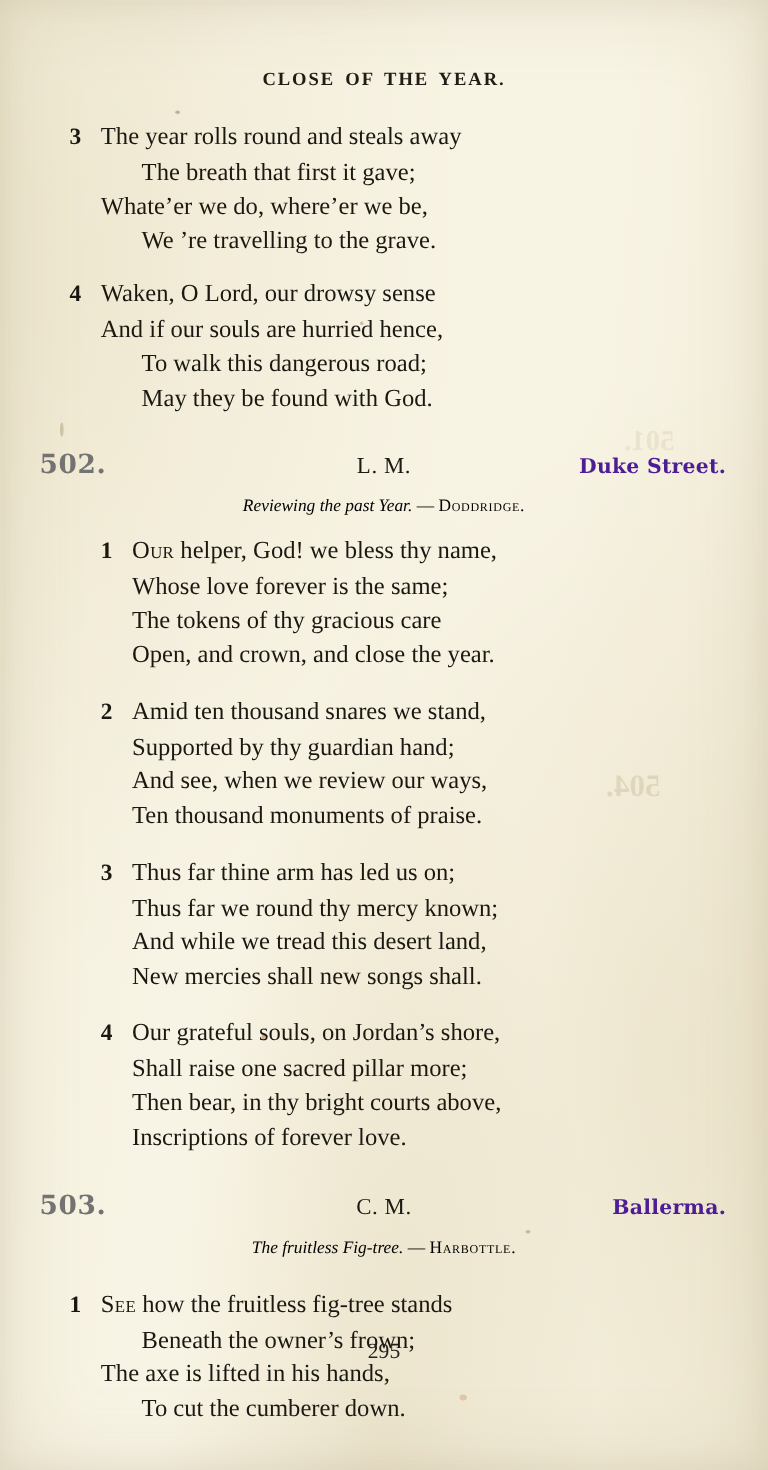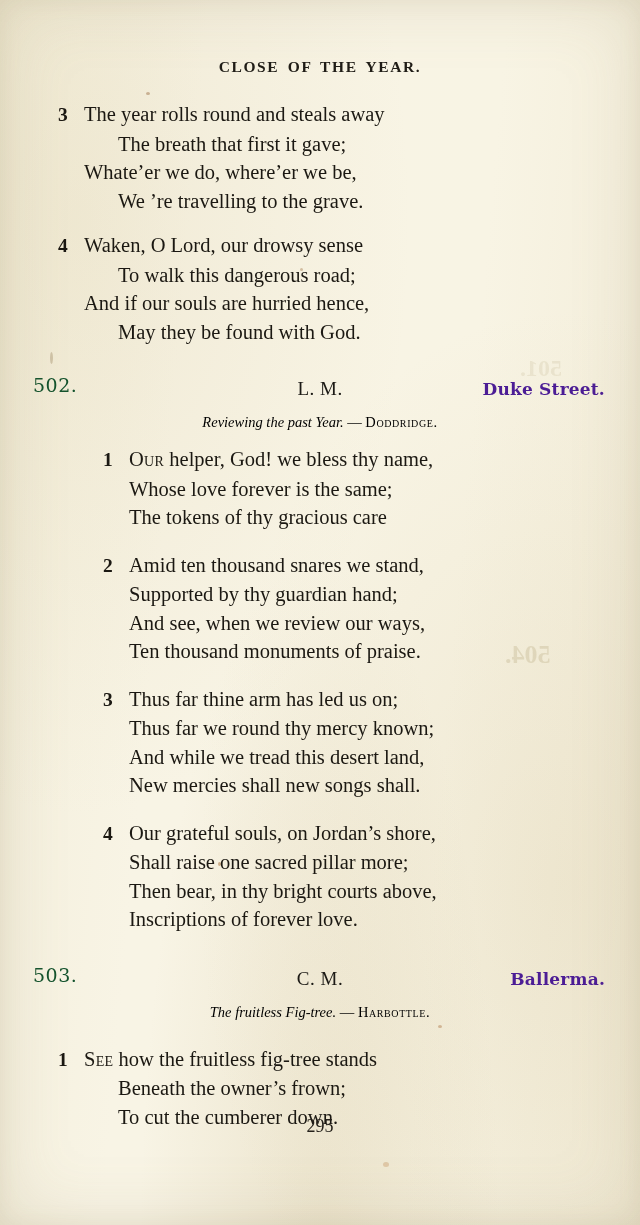--- a/index.html
+++ b/index.html
@@ -111,37 +111,37 @@
   .cm .l2 { padding-left: 118px; }
   .cm .l3 { padding-left: 84px; }
   .cm .l4 { padding-left: 118px; }
   .cm .l1 .num,
   .cm .l3 .num { }
 
   
   .lm .l1,
   .lm .l2,
   .lm .l3,
-  .lm .l4 { padding-left: 110px; margin-left: 19px; }
+  .lm .l4 { padding-left: 110px; }
 
   
   .hymn-head {
     position: relative;
     height: 34px;
     margin-top: 26px;
     margin-bottom: 2px;
   }
   .hymn-no {
     position: absolute;
     left: 33px;
     top: 0;
-    font-size: 19px;
-    font-weight: normal;
+    font-size: 22px;
+    font-weight: bold;
     letter-spacing: 0.5px;
-    color: #14532d;
+    color: #737373;
     font-family: "DejaVu Serif", "Liberation Serif", serif;
   }
   .hymn-metre {
     position: absolute;
     left: 0;
     right: 0;
     top: 4px;
     text-align: center;
     font-size: 19px;
     letter-spacing: 0.5px;
@@ -204,36 +204,37 @@
 
     <div class="stanza cm" style="margin-bottom:16px;">
       <span class="line l1"><span class="num">3</span><span>The year rolls round and steals away</span></span>
       <span class="line l2">The breath that first it gave;</span>
       <span class="line l3">Whate’er we do, where’er we be,</span>
       <span class="line l4">We ’re travelling to the grave.</span>
     </div>
 
     <div class="stanza cm">
       <span class="line l1"><span class="num">4</span><span>Waken, O Lord, our drowsy sense</span></span>
+      <span class="line l3">And if our souls are hurried hence,</span>
       <span class="line l2">To walk this dangerous road;</span>
-      <span class="line l3">And if our souls are hurried hence,</span>
       <span class="line l4">May they be found with God.</span>
     </div>
 
     <div class="hymn-head" style="margin-top:28px;">
       <span class="hymn-no">502.</span>
       <span class="hymn-metre">L. M.</span>
       <span class="hymn-tune">Duke Street.</span>
     </div>
     <div class="hymn-sub"><span>Reviewing the past Year.</span><span class="dash">&nbsp;<span>—</span>&nbsp;</span><span class="author">Doddridge.</span></div>
 
     <div class="stanza lm">
       <span class="line l1"><span class="num">1</span><span class="smallcaps">Our</span><span> helper, God! we bless thy name,</span></span>
       <span class="line l2">Whose love forever is the same;</span>
       <span class="line l3">The tokens of thy gracious care</span>
+      <span class="line l4">Open, and crown, and close the year.</span>
     </div>
 
     <div class="stanza lm" style="margin-top:19px;">
       <span class="line l1"><span class="num">2</span><span>Amid ten thousand snares we stand,</span></span>
       <span class="line l2">Supported by thy guardian hand;</span>
       <span class="line l3">And see, when we review our ways,</span>
       <span class="line l4">Ten thousand monuments of praise.</span>
     </div>
 
     <div class="stanza lm" style="margin-top:19px;">
@@ -253,20 +254,21 @@
     <div class="hymn-head" style="margin-top:30px;">
       <span class="hymn-no">503.</span>
       <span class="hymn-metre">C. M.</span>
       <span class="hymn-tune">Ballerma.</span>
     </div>
     <div class="hymn-sub" style="margin-bottom:24px;"><span>The fruitless Fig-tree.</span><span class="dash">&nbsp;<span>—</span>&nbsp;</span><span class="author">Harbottle.</span></div>
 
     <div class="stanza cm">
       <span class="line l1"><span class="num">1</span><span class="smallcaps">See</span><span> how the fruitless fig-tree stands</span></span>
       <span class="line l2">Beneath the owner’s frown;</span>
+      <span class="line l3">The axe is lifted in his hands,</span>
       <span class="line l4">To cut the cumberer down.</span>
     </div>
 
   </div>
 
   <div class="page-number">295</div>
 
 </div>
 
 <div class="vignette"></div>

